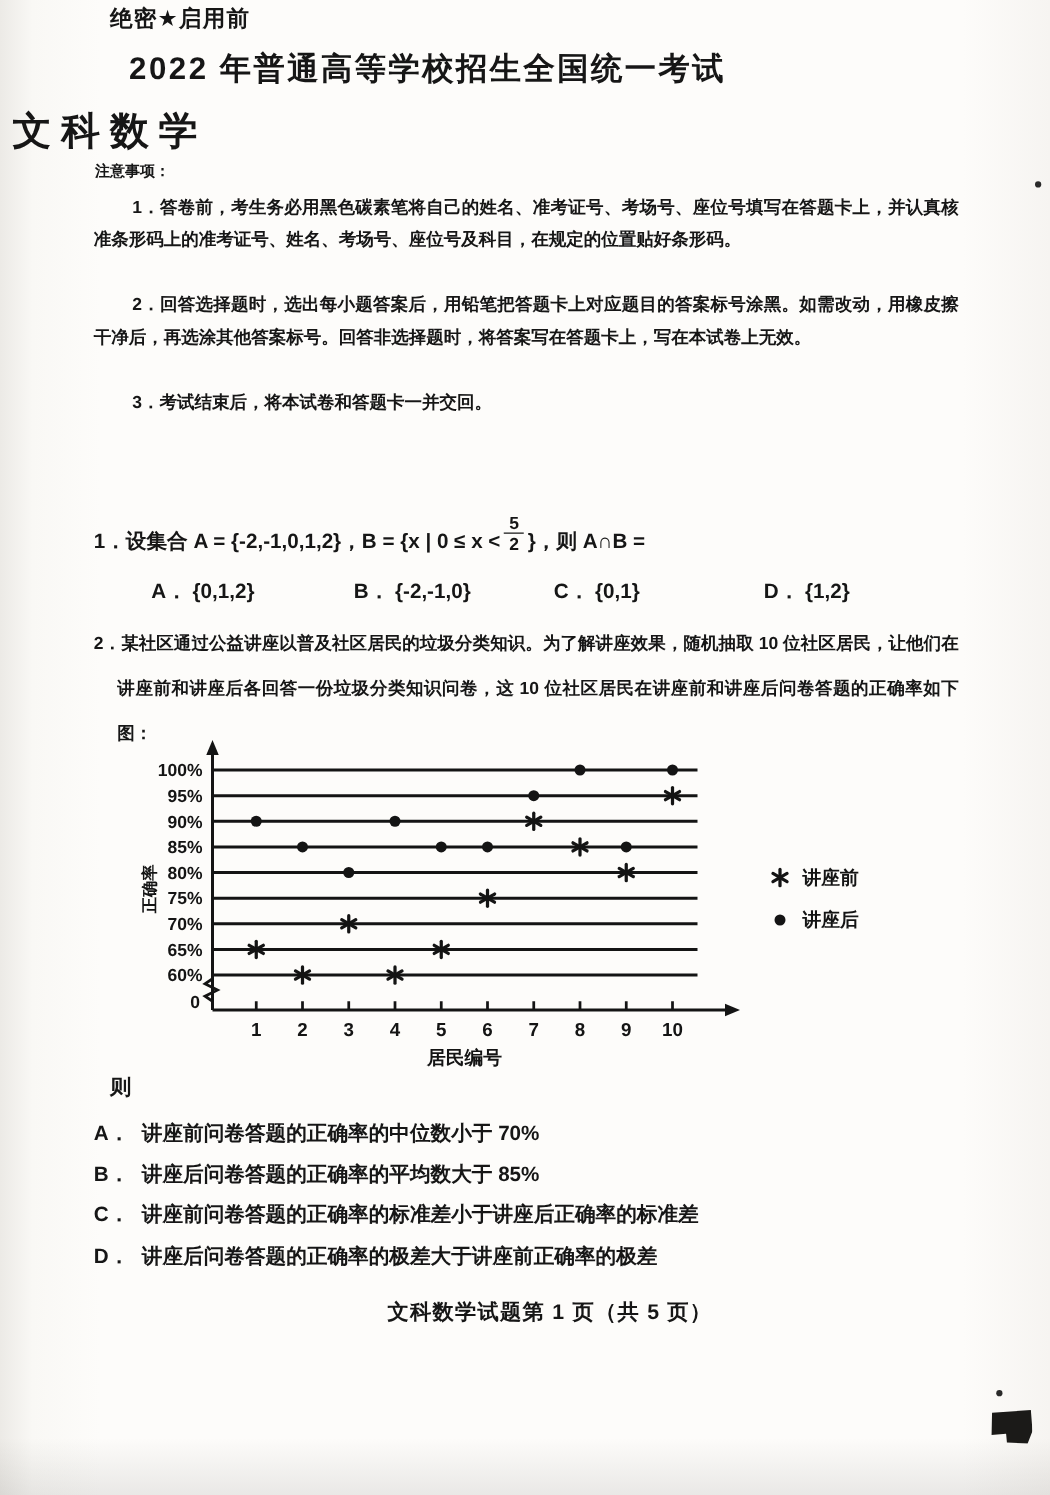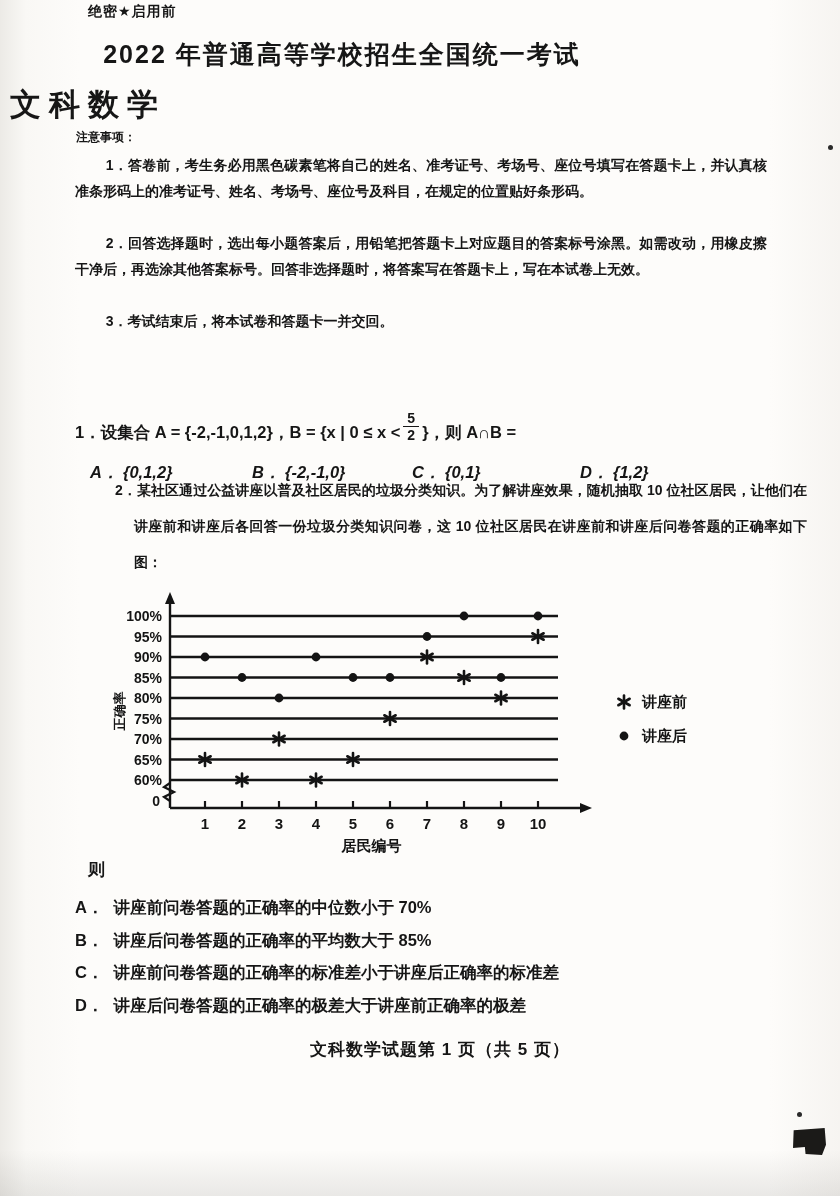--- a/index.html
+++ b/index.html
@@ -10,38 +10,38 @@
     background:linear-gradient(90deg,#eceae6 0px,#f9f8f5 26px,#fdfcfa 80px,#fdfcfa 770px,#f6f4f1 840px),
                #fdfcfa;
     color:#161616; font-weight:700;
   }
   .page::after{ 
     content:""; position:absolute; left:0; right:0; bottom:0; height:46px;
     background:linear-gradient(180deg, rgba(0,0,0,0) 0%, rgba(60,58,54,0.10) 100%);
     pointer-events:none;
   }
   .abs { position:absolute; }
-  .classification { top:3px; left:88px; font-size:14px; letter-spacing:1px;text-align:center; }
+  .classification { top:3px; left:88px; font-size:18px; letter-spacing:1px;text-align:center; }
   .exam-title { top:38px; left:0; width:684px; text-align:center; font-size:25px; letter-spacing:2px; }
   .subject-title { top:84px; left:0; width:840px; font-size:31px; letter-spacing:8px;margin-left:10px; }
   .notice-heading { top:129px; left:76px; font-size:12px; }
   .para { left:75px; width:692px; font-size:14px; line-height:26px; text-align:justify; }
   .indent2 { text-indent:2.2em; }
   .hang { padding-left:1.45em; text-indent:-1.45em; }
   .p1 { top:152px; }
   .p2 { top:230px; }
   .p3 { top:308px; }
   .sec { top:347px; line-height:27.5px; }
   .q1row { top:413px; left:75px; width:700px; font-size:16.5px; display:flex; align-items:flex-end; }
   .frac { display:inline-flex; flex-direction:column; align-items:center; vertical-align:middle; margin:0 3px; line-height:1; font-size:14px; transform:translateY(-2px); }
   .frac .num { padding:0 4px 1px; }
   .frac .den { border-top:1.6px solid #161616; padding:1px 4px 0; }
-  .q1opts { top:462px; left:60px; width:700px; height:24px; font-size:16.5px;font-style:italic; }
+  .q1opts { top:462px; left:91px; width:700px; height:24px; font-size:16.5px; }
   .q1opts span.opt { position:absolute; top:0; white-space:nowrap; }
-  .q2stem { top:472px; line-height:36px; padding-left:1.35em; text-indent:-1.35em;margin-left:40px; }
+  .q2stem { top:496px; line-height:36px; padding-left:1.35em; text-indent:-1.35em; }
   .chart-wrap { top:586px; left:108px; width:700px; height:276px; }
   .then-label { top:858px; left:88px; font-size:17px; }
   .optlist { top:891px; left:75px; width:700px; font-size:16.5px; }
   .optlist .row { display:flex; gap:10px; line-height:32.5px; white-space:nowrap; }
   .footer { top:1038px; left:0; width:840px; text-align:center; font-size:17px; letter-spacing:1px;padding-left:40px; }
   .ink-blob { top:1128px; left:793px; width:33px; height:27px; background:#1b1a18;
     clip-path:polygon(2% 8%, 96% 0%, 100% 62%, 88% 100%, 38% 96%, 36% 70%, 0% 74%); }
   .dot-spec { width:5px; height:5px; border-radius:50%; background:#2a2a2a; }
   .spec1 { top:1112px; left:797px; }
   .spec2 { top:145px; left:828px; }

